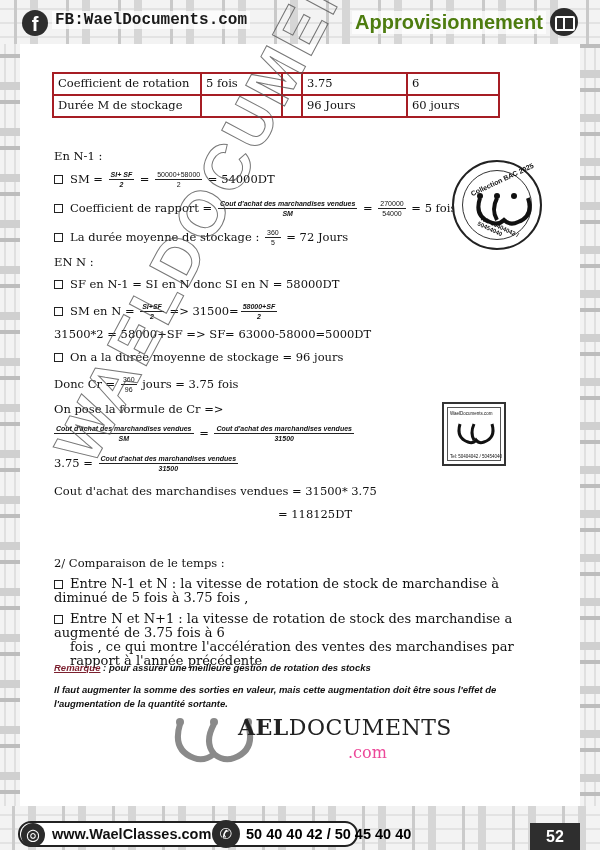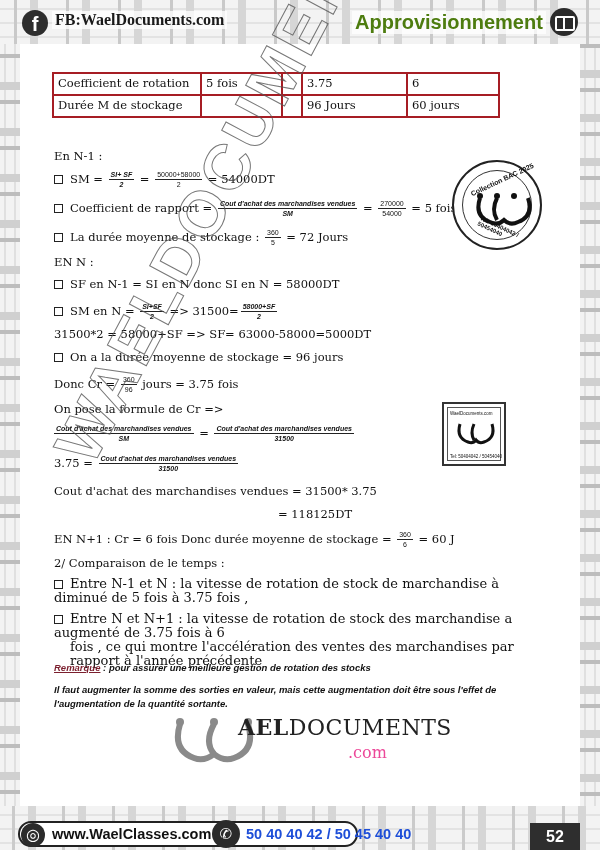--- a/index.html
+++ b/index.html
@@ -21,21 +21,21 @@
       repeating-linear-gradient(0deg, transparent 0 12px, #bdbdbd 12px 16px, transparent 16px 26px, #d0d0d0 26px 34px, transparent 34px 46px),
       repeating-linear-gradient(90deg, transparent 0 4px, #e0e0e0 4px 6px, transparent 6px 10px); }
   .deco-right { left: 580px; top: 44px; width: 20px; height: 762px;
     background-image:
       repeating-linear-gradient(0deg, transparent 0 10px, #bdbdbd 10px 14px, transparent 14px 24px, #d0d0d0 24px 32px, transparent 32px 44px),
       repeating-linear-gradient(90deg, transparent 0 4px, #e0e0e0 4px 6px, transparent 6px 10px); }
 
   
   .hdr-fb { position: absolute; left: 22px; top: 10px; width: 26px; height: 26px; border-radius: 50%; background: #2d2d2d;
     color: #fff; font-family: "Liberation Sans", sans-serif; font-weight: bold; font-size: 20px; text-align: center; line-height: 28px; }
-  .hdr-site { position: absolute; left: 52px; top: 11px; font-family: Liberation Serif, serif; font-weight: bold;
+  .hdr-site { position: absolute; left: 52px; top: 11px; font-family: Liberation Mono, monospace; font-weight: bold;
     font-size: 16px; color: #1a1a1a; background: rgba(255,255,255,0.75); padding: 0 3px; }
   .hdr-title { position: absolute; left: 352px; top: 11px; font-family: "Liberation Sans", sans-serif; font-weight: bold;
     font-size: 20px; color: #4d7c0f; background: rgba(255,255,255,0.75); padding: 0 3px; }
   .hdr-book { position: absolute; left: 550px; top: 8px; width: 28px; height: 28px; border-radius: 50%; background: #2b2b2b; }
   .hdr-book::before, .hdr-book::after { content: ""; position: absolute; top: 8px; width: 8px; height: 11px; border: 2px solid #fff; background: #2b2b2b; }
   .hdr-book::before { left: 5px; border-radius: 2px 0 0 2px; }
   .hdr-book::after { left: 13px; border-radius: 0 2px 2px 0; }
 
   
   .content { position: absolute; left: 20px; top: 44px; width: 560px; height: 762px; background: #fff; }
@@ -77,21 +77,21 @@
   .logo { position: absolute; left: 150px; top: 708px; width: 280px; height: 60px; }
   .logo .name { position: absolute; left: 88px; top: 6px; font-family: "DejaVu Serif", serif; font-size: 22px; color: #222; letter-spacing: 0.5px; }
   .logo .name b { font-weight: bold; }
   .logo .dom { position: absolute; left: 198px; top: 35px; font-family: "DejaVu Serif", serif; font-size: 16px; color: #ec4899; }
 
   
   .ftr-pill { position: absolute; left: 18px; top: 821px; width: 340px; height: 26px; border: 2px solid #222; border-radius: 14px; background: #fff; }
   .ftr-globe { position: absolute; left: 21px; top: 823px; width: 24px; height: 24px; border-radius: 50%; background: #2b2b2b; color: #fff; font-size: 16px; text-align: center; line-height: 24px; font-family: "DejaVu Sans", sans-serif; }
   .ftr-site { position: absolute; left: 52px; top: 826px; font-family: "Liberation Sans", sans-serif; font-weight: bold; font-size: 14.5px; color: #111; }
   .ftr-phone-ic { position: absolute; left: 212px; top: 820px; width: 28px; height: 28px; border-radius: 50%; background: #2b2b2b; color: #fff; font-size: 15px; text-align: center; line-height: 28px; font-family: "DejaVu Sans", sans-serif; }
-  .ftr-phone { position: absolute; left: 246px; top: 826px; font-family: "Liberation Sans", sans-serif; font-weight: bold; font-size: 14.5px; color: #1d4ed8; }
+  .ftr-phone { position: absolute; left: 246px; top: 826px; font-family: "Liberation Sans", sans-serif; font-weight: bold; font-size: 14.5px; color: #000000; }
   .page-num { position: absolute; left: 530px; top: 823px; width: 50px; height: 27px; background: #2e2e2e; color: #fff;
     font-family: "Liberation Sans", sans-serif; font-weight: bold; font-size: 16px; text-align: center; line-height: 27px; }
 </style>
 </head>
 <body>
 
 <div class="deco-top"></div>
 <div class="deco-bottom"></div>
 <div class="deco-left"></div>
 <div class="deco-right"></div>
@@ -162,23 +162,20 @@
     <span class="frac it"><span class="num">Cout d'achat des marchandises vendues</span><span class="den">SM</span></span><span> = </span><span class="frac it"><span class="num">Cout d'achat des marchandises vendues</span><span class="den">31500</span></span>
   </div>
 
   <div class="line" style="top:410px">
     <span>3.75 = </span><span class="frac it"><span class="num">Cout d'achat des marchandises vendues</span><span class="den">31500</span></span>
   </div>
 
   <div class="line" style="top:439px">Cout d'achat des marchandises vendues = 31500* 3.75</div>
   <div class="line" style="top:462px; left:258px">= 118125DT</div>
 
-  <div class="line" style="top:486px">
-    <span>EN N+1 : Cr = 6 fois Donc durée moyenne de stockage = </span><span class="frac"><span class="num">360</span><span class="den">6</span></span><span> = 60 J</span>
-  </div>
 
   <div class="line" style="top:511px">2/ Comparaison de le temps :</div>
 
   <div class="para" style="top:533px">
     <span class="first"><span class="cb"></span><span>Entre N-1 et N : la vitesse de rotation de stock de marchandise à diminué de 5 fois à 3.75 fois  ,</span></span>
   </div>
 
   <div class="para" style="top:568px">
     <span class="first"><span class="cb"></span><span>Entre N et N+1 : la vitesse de rotation de stock des marchandise a  augmenté de 3.75 fois à 6</span></span>
     <span class="indent">fois , ce qui montre l'accélération des ventes des marchandises par rapport à l'année précédente</span>

